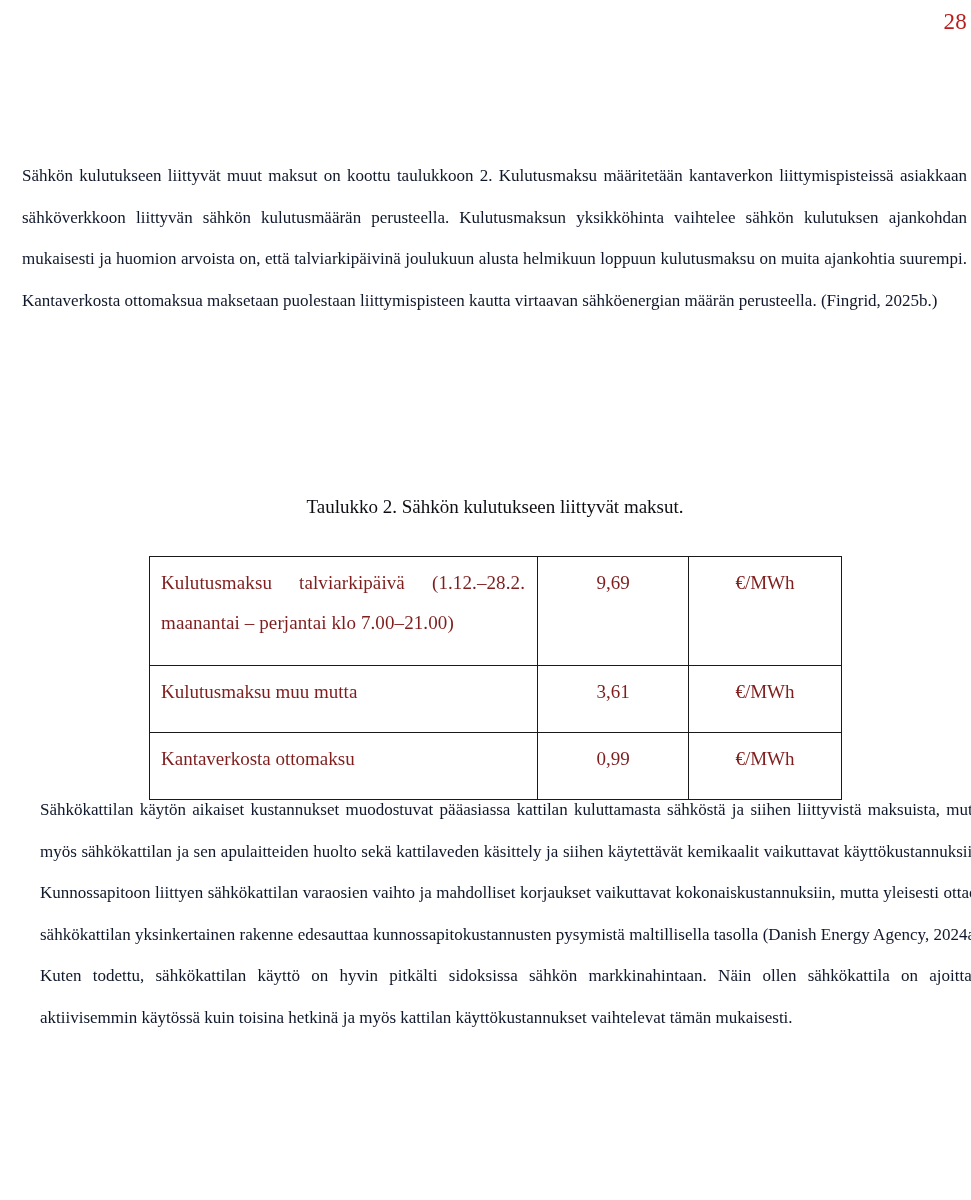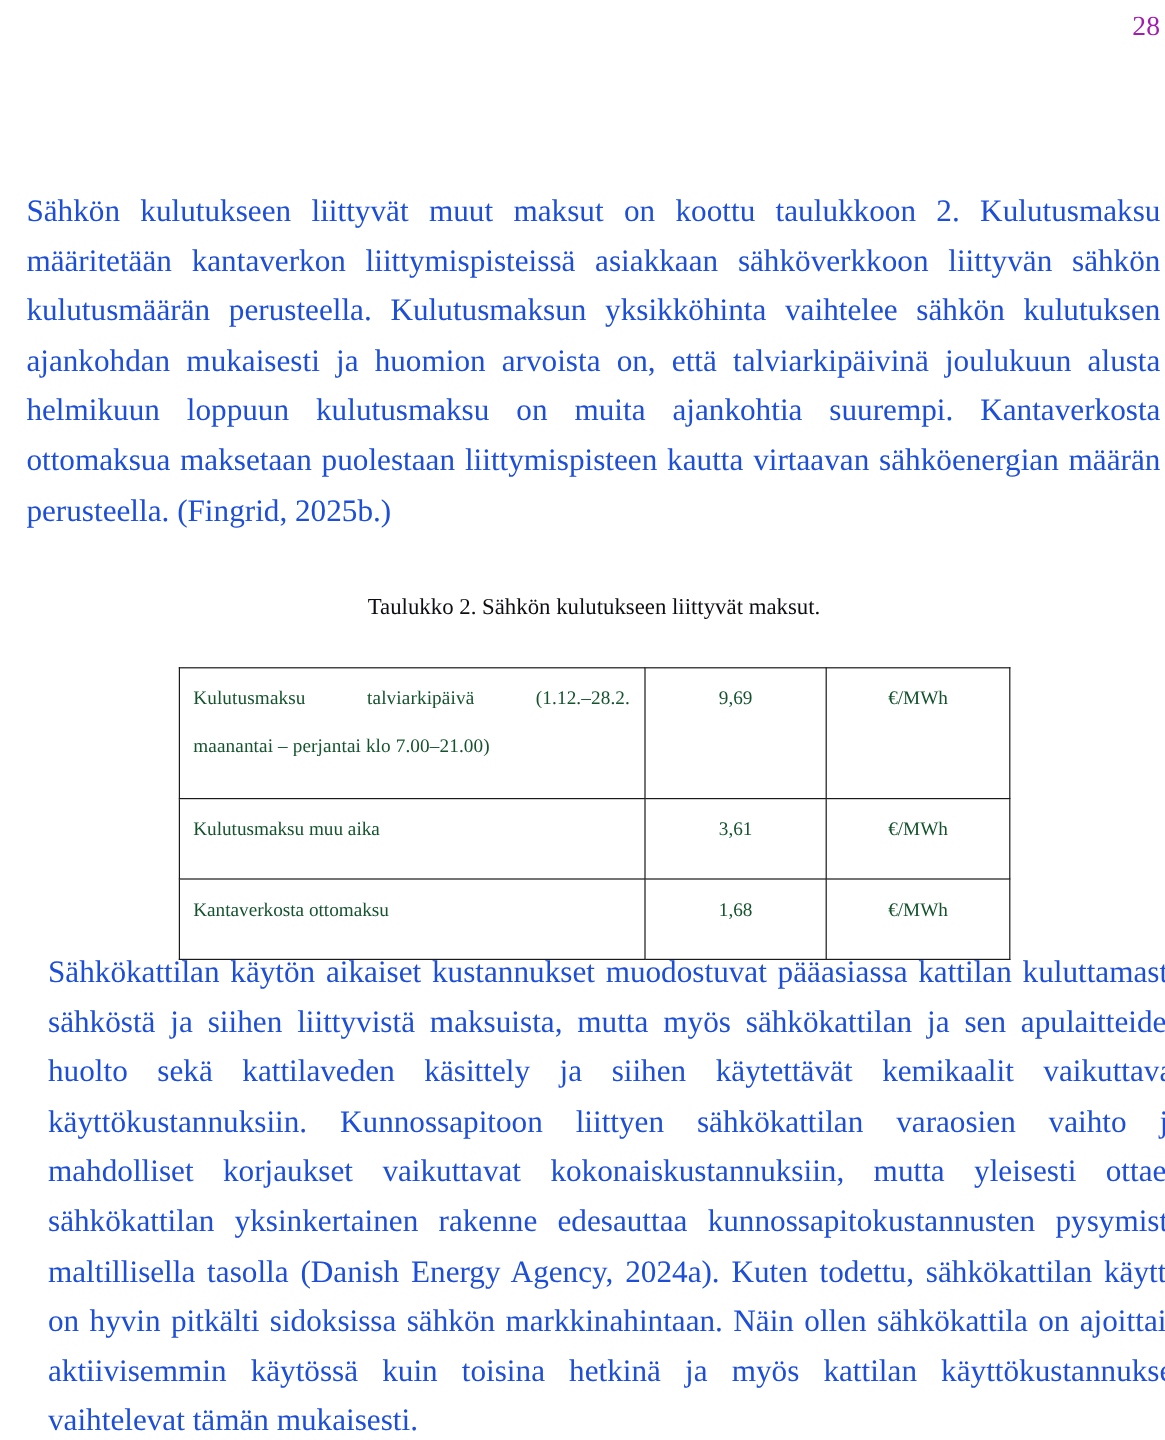--- a/index.html
+++ b/index.html
@@ -20,31 +20,31 @@
     box-sizing: border-box;
   }
 
   
   .page-number {
     position: absolute;
     top: 8px;
     right: 4px;
     font-size: 23px;
     line-height: 1.2;
-    color: #a21caf;
+    color: #b91c1c;
     letter-spacing: 0.2px;
   }
 
   p.para {
     margin: 0;
-    font-size: 26px;
+    font-size: 17px;
     line-height: 41.6px;
     text-align: justify;
     text-justify: inter-word;
-    color: #1d4ed8;
+    color: #0f172a;
     hyphens: manual;
     -webkit-hyphens: manual;
   }
 
   .para-block-1 {
     position: absolute;
     left: 22px;
     top: 155px;
     width: 945px;
   }
@@ -78,23 +78,23 @@
 
   table.fee-table {
     border-collapse: collapse;
     width: 692px;
     table-layout: fixed;
     background: #ffffff;
   }
 
   table.fee-table td {
     border: 1.6px solid #1a1a1a;
-    font-size: 16px;
+    font-size: 19px;
     line-height: 40px;
-    color: #14532d;
+    color: #7f1d1d;
     vertical-align: top;
     background: #ffffff;
   }
 
   
   col.c-label { width: 388px; }
   col.c-value { width: 151px; }
   col.c-unit  { width: 153px; }
 
   td.cell-label {
@@ -150,30 +150,30 @@
         <tr class="row-tall">
           <td class="cell-label cell-label-multiline">
             <span class="ln">Kulutusmaksu talviarkipäivä (1.12.–28.2.</span>
             <span class="ln last">maanantai – perjantai klo 7.00–21.00)</span>
           </td>
           <td class="cell-value">9,69</td>
           <td class="cell-unit">€/MWh</td>
         </tr>
         <tr class="row-short">
           <td class="cell-label">
-            <span class="ln last">Kulutusmaksu muu aika</span>
+            <span class="ln last">Kulutusmaksu muu mutta</span>
           </td>
           <td class="cell-value">3,61</td>
           <td class="cell-unit">€/MWh</td>
         </tr>
         <tr class="row-short">
           <td class="cell-label">
             <span class="ln last">Kantaverkosta ottomaksu</span>
           </td>
-          <td class="cell-value">1,68</td>
+          <td class="cell-value">0,99</td>
           <td class="cell-unit">€/MWh</td>
         </tr>
       </tbody>
     </table>
   </div>
 
   <div class="para-block-2">
     <p class="para">Sähkökattilan käytön aikaiset kustannukset muodostuvat pääasiassa kattilan kuluttamasta sähköstä ja siihen liittyvistä maksuista, mutta myös sähkökattilan ja sen apulaitteiden huolto sekä kattilaveden käsittely ja siihen käytettävät kemikaalit vaikuttavat käyttökustannuksiin. Kunnossapitoon liittyen sähkökattilan varaosien vaihto ja mahdolliset korjaukset vaikuttavat kokonaiskustannuksiin, mutta yleisesti ottaen sähkökattilan yksinkertainen rakenne edesauttaa kunnossapitokustannusten pysymistä maltillisella tasolla (Danish Energy Agency, 2024a). Kuten todettu, sähkökattilan käyttö on hyvin pitkälti sidoksissa sähkön markkinahintaan. Näin ollen sähkökattila on ajoittain aktiivisemmin käytössä kuin toisina hetkinä ja myös kattilan käyttökustannukset vaihtelevat tämän mukaisesti.</p>
   </div>
 

